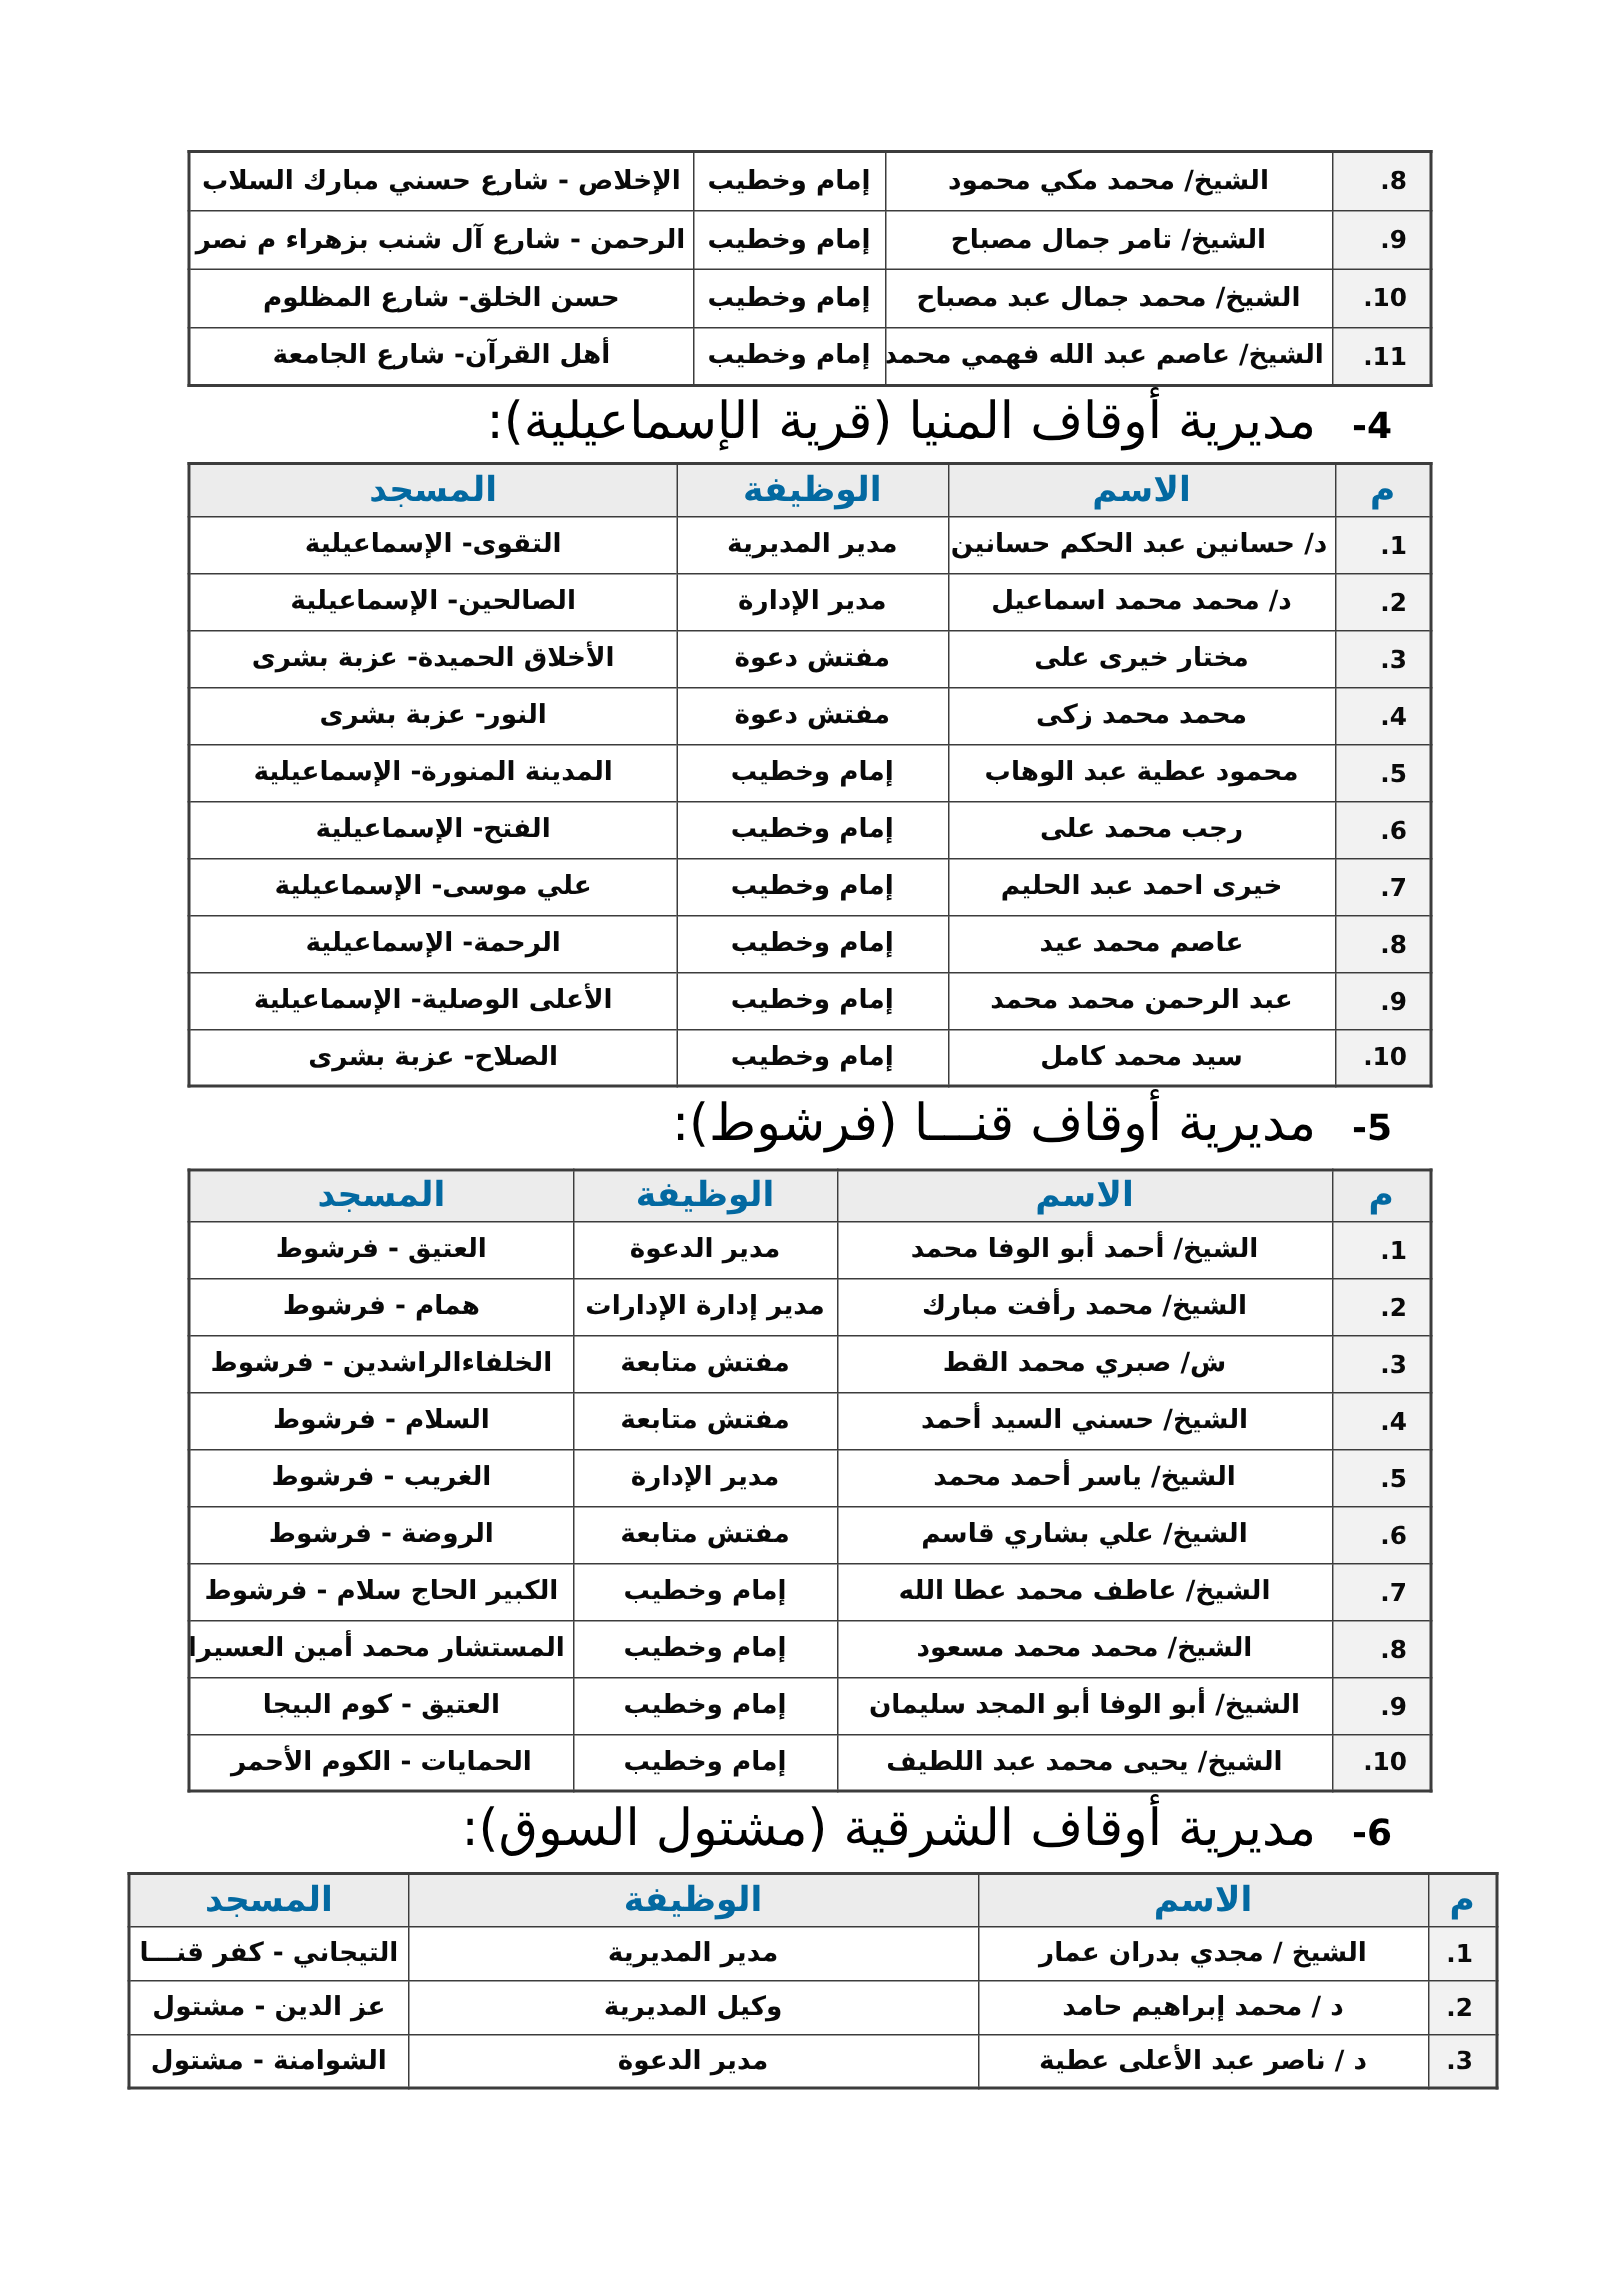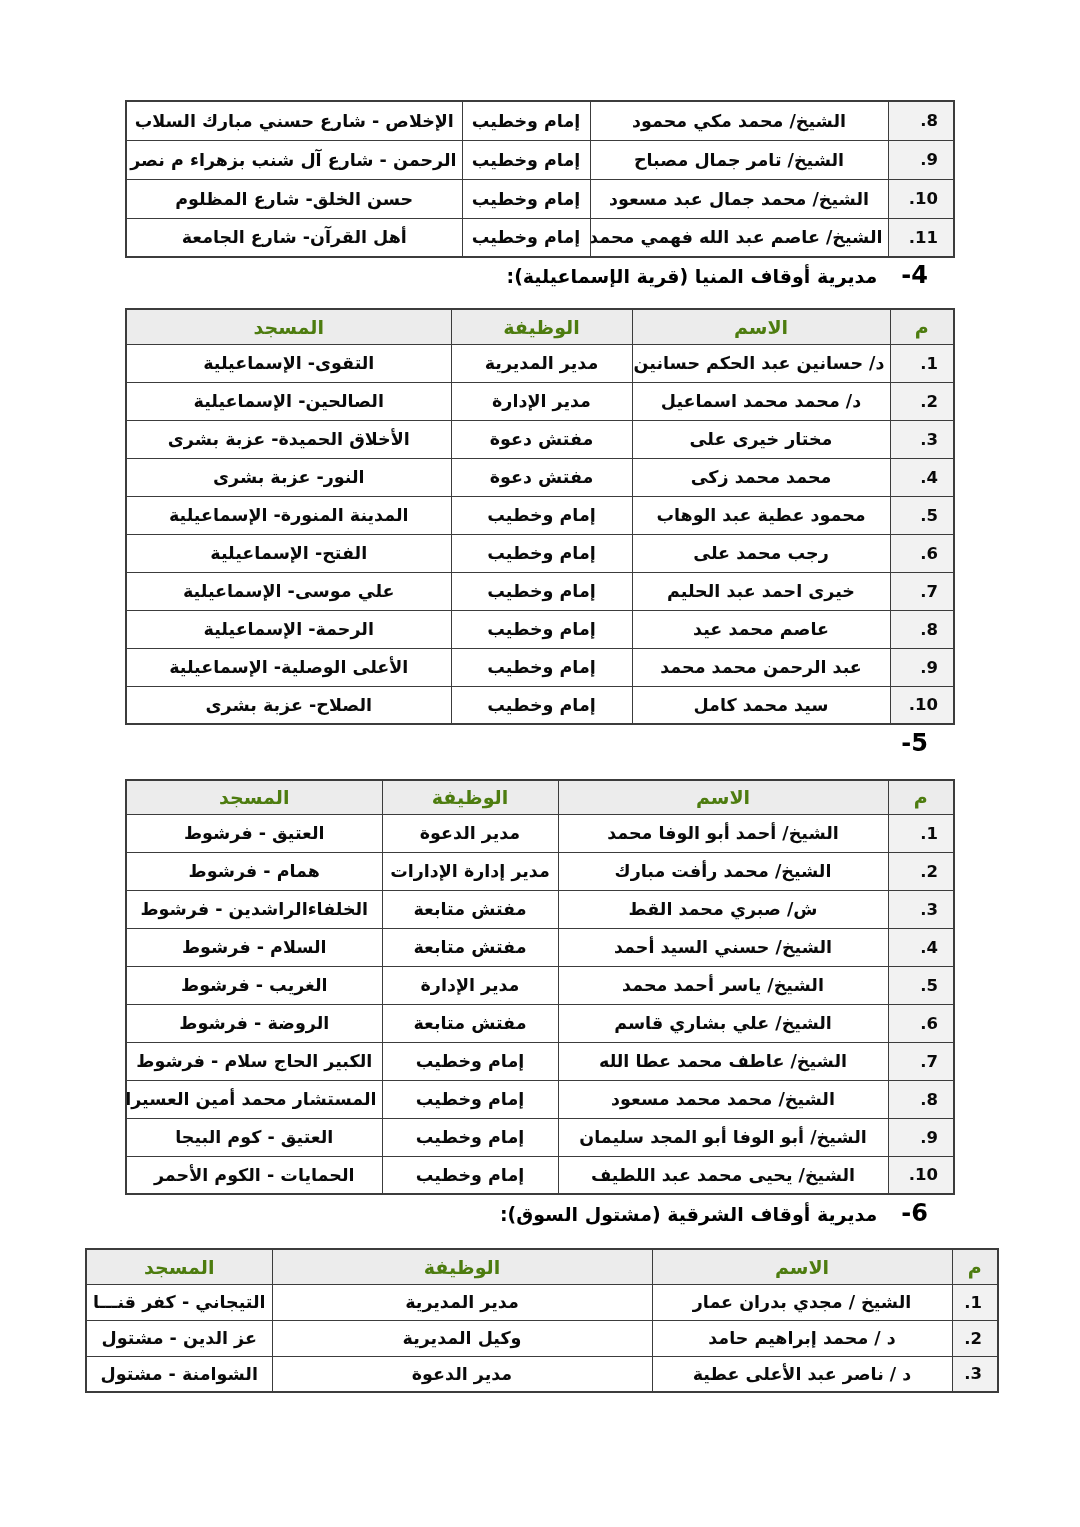--- a/index.html
+++ b/index.html
@@ -11,37 +11,37 @@
 
   table.tbl{
     position:absolute;border-collapse:collapse;table-layout:fixed;
     direction:rtl;background:#fff;border:2px solid #3c3c3c;
   }
   .tbl th,.tbl td{
     border:1.5px solid #3c3c3c;
     font-weight:bold;text-align:center;vertical-align:middle;
     padding:1px 5px;overflow:hidden;white-space:nowrap;
   }
-  .tbl th{background:#ececec;font-size:19px;color:#4d7c0f;text-align:center;}
+  .tbl th{background:#ececec;font-size:23px;color:#0369a1;text-align:center;}
   .tbl td{font-size:17.5px;background:#ffffff;color:#0a0a0a;}
   .tbl td.num{
     background:#f2f2f2;text-align:right;padding-left:2px;padding-right:15px;
     font-size:16.5px;font-weight:bold;
   }
   #tbl-cont tr{height:39px;}
   #tbl-4 thead tr{height:35px;} #tbl-4 tbody tr{height:38px;}
   #tbl-5 thead tr{height:34px;} #tbl-5 tbody tr{height:38px;}
   #tbl-6 thead tr{height:35px;} #tbl-6 tbody tr{height:36px;}
 
   .sec-heading{
     position:absolute;right:152px;direction:rtl;display:flex;
     align-items:baseline;gap:24px;white-space:nowrap;
   }
   .sec-num{font-size:24px;font-weight:bold;color:#000;}
-  .sec-title{font-size:19px;font-weight:700;color:#000;letter-spacing:-0.5px;}
+  .sec-title{font-size:34px;font-weight:400;color:#000;letter-spacing:-0.5px;}
   #h4{top:261px;} #h5{top:729px;} #h6{top:1199px;}
   #tbl-cont{left:125px;top:100px;width:828px;}
   #tbl-4{left:125px;top:308px;width:828px;}
   #tbl-5{left:125px;top:779px;width:828px;}
   #tbl-6{left:85px;top:1248px;width:912px;}
 </style>
 </head>
 <body>
 
 <div class="page">
@@ -62,21 +62,21 @@
           <td>الإخلاص - شارع حسني مبارك السلاب</td>
         </tr>
         <tr>
           <td class="num">9.</td>
           <td>الشيخ/ تامر جمال مصباح</td>
           <td>إمام وخطيب</td>
           <td>الرحمن - شارع آل شنب بزهراء م نصر</td>
         </tr>
         <tr>
           <td class="num">10.</td>
-          <td>الشيخ/ محمد جمال عبد مسعود</td>
+          <td>الشيخ/ محمد جمال عبد مصباح</td>
           <td>إمام وخطيب</td>
           <td>حسن الخلق- شارع المظلوم</td>
         </tr>
         <tr>
           <td class="num">11.</td>
           <td>الشيخ/ عاصم عبد الله فهمي محمد</td>
           <td>إمام وخطيب</td>
           <td>أهل القرآن- شارع الجامعة</td>
         </tr>
       </tbody>
@@ -162,20 +162,21 @@
           <td class="num">10.</td>
           <td>سيد محمد كامل</td>
           <td>إمام وخطيب</td>
           <td>الصلاح- عزبة بشرى</td>
         </tr>
       </tbody>
   </table>
 
   <div class="sec-heading" id="h5">
     <span class="sec-num">5-</span>
+    <span class="sec-title">مديرية أوقاف قنـــا (فرشوط):</span>
   </div>
 
   <table class="tbl" id="tbl-5">
     <colgroup>
       <col style="width:66px">
         <col style="width:330px">
         <col style="width:176px">
         <col style="width:256px">
     </colgroup>
     <thead>

